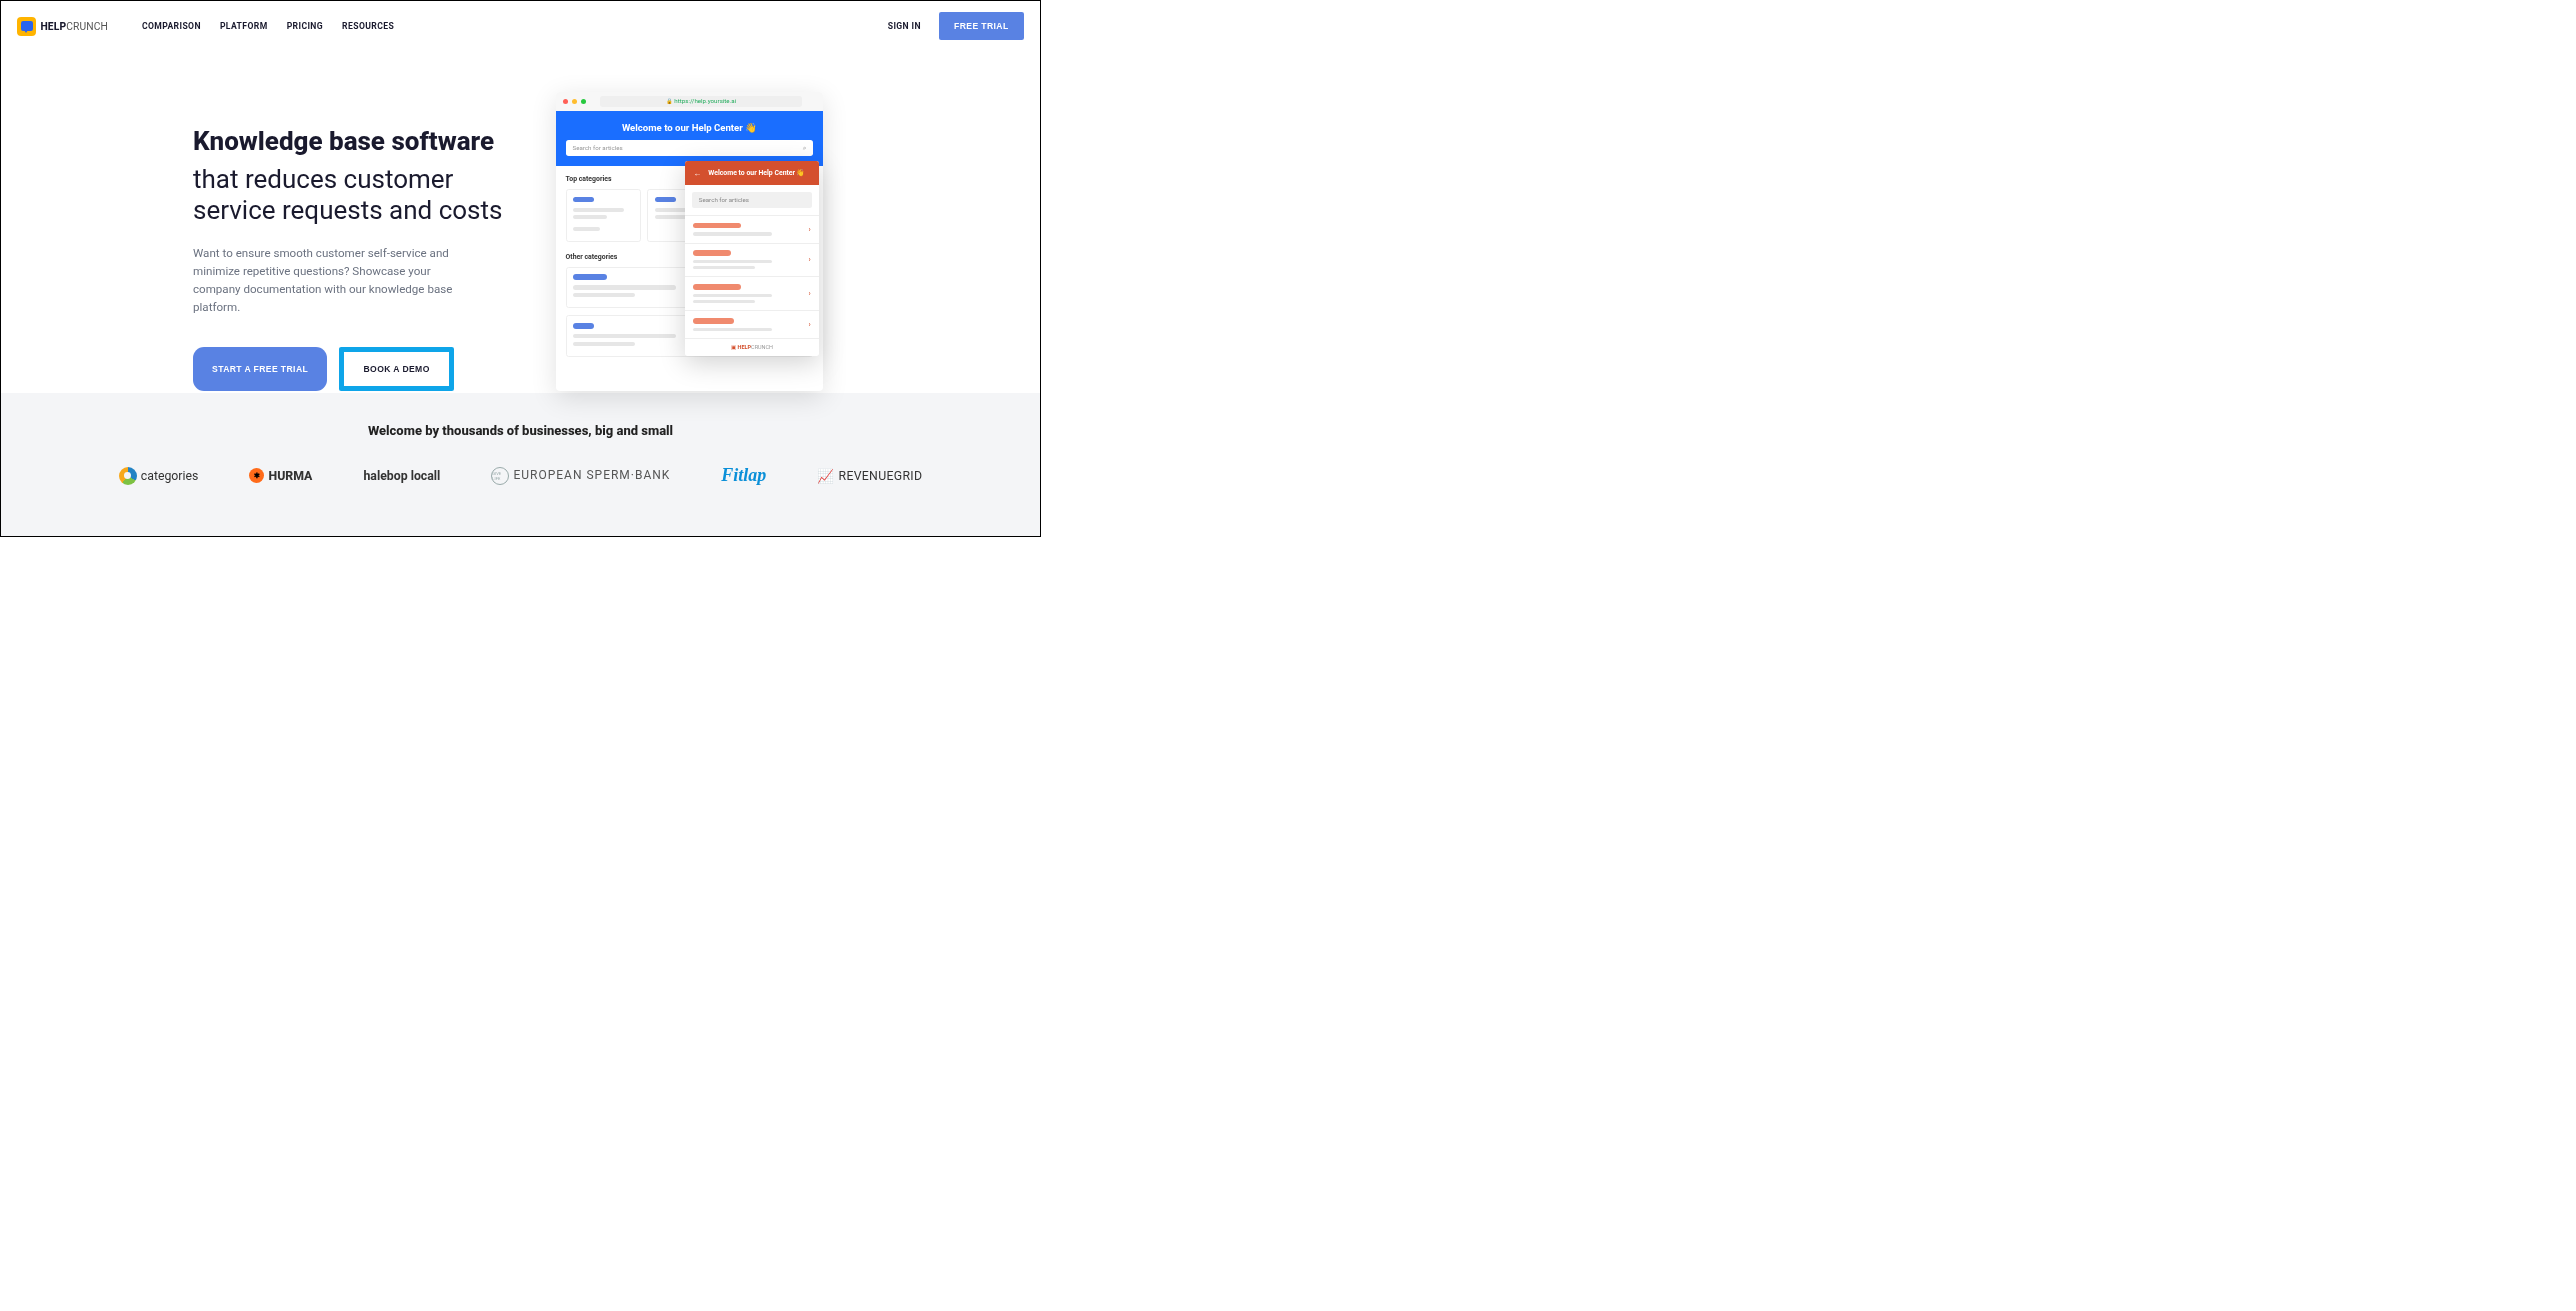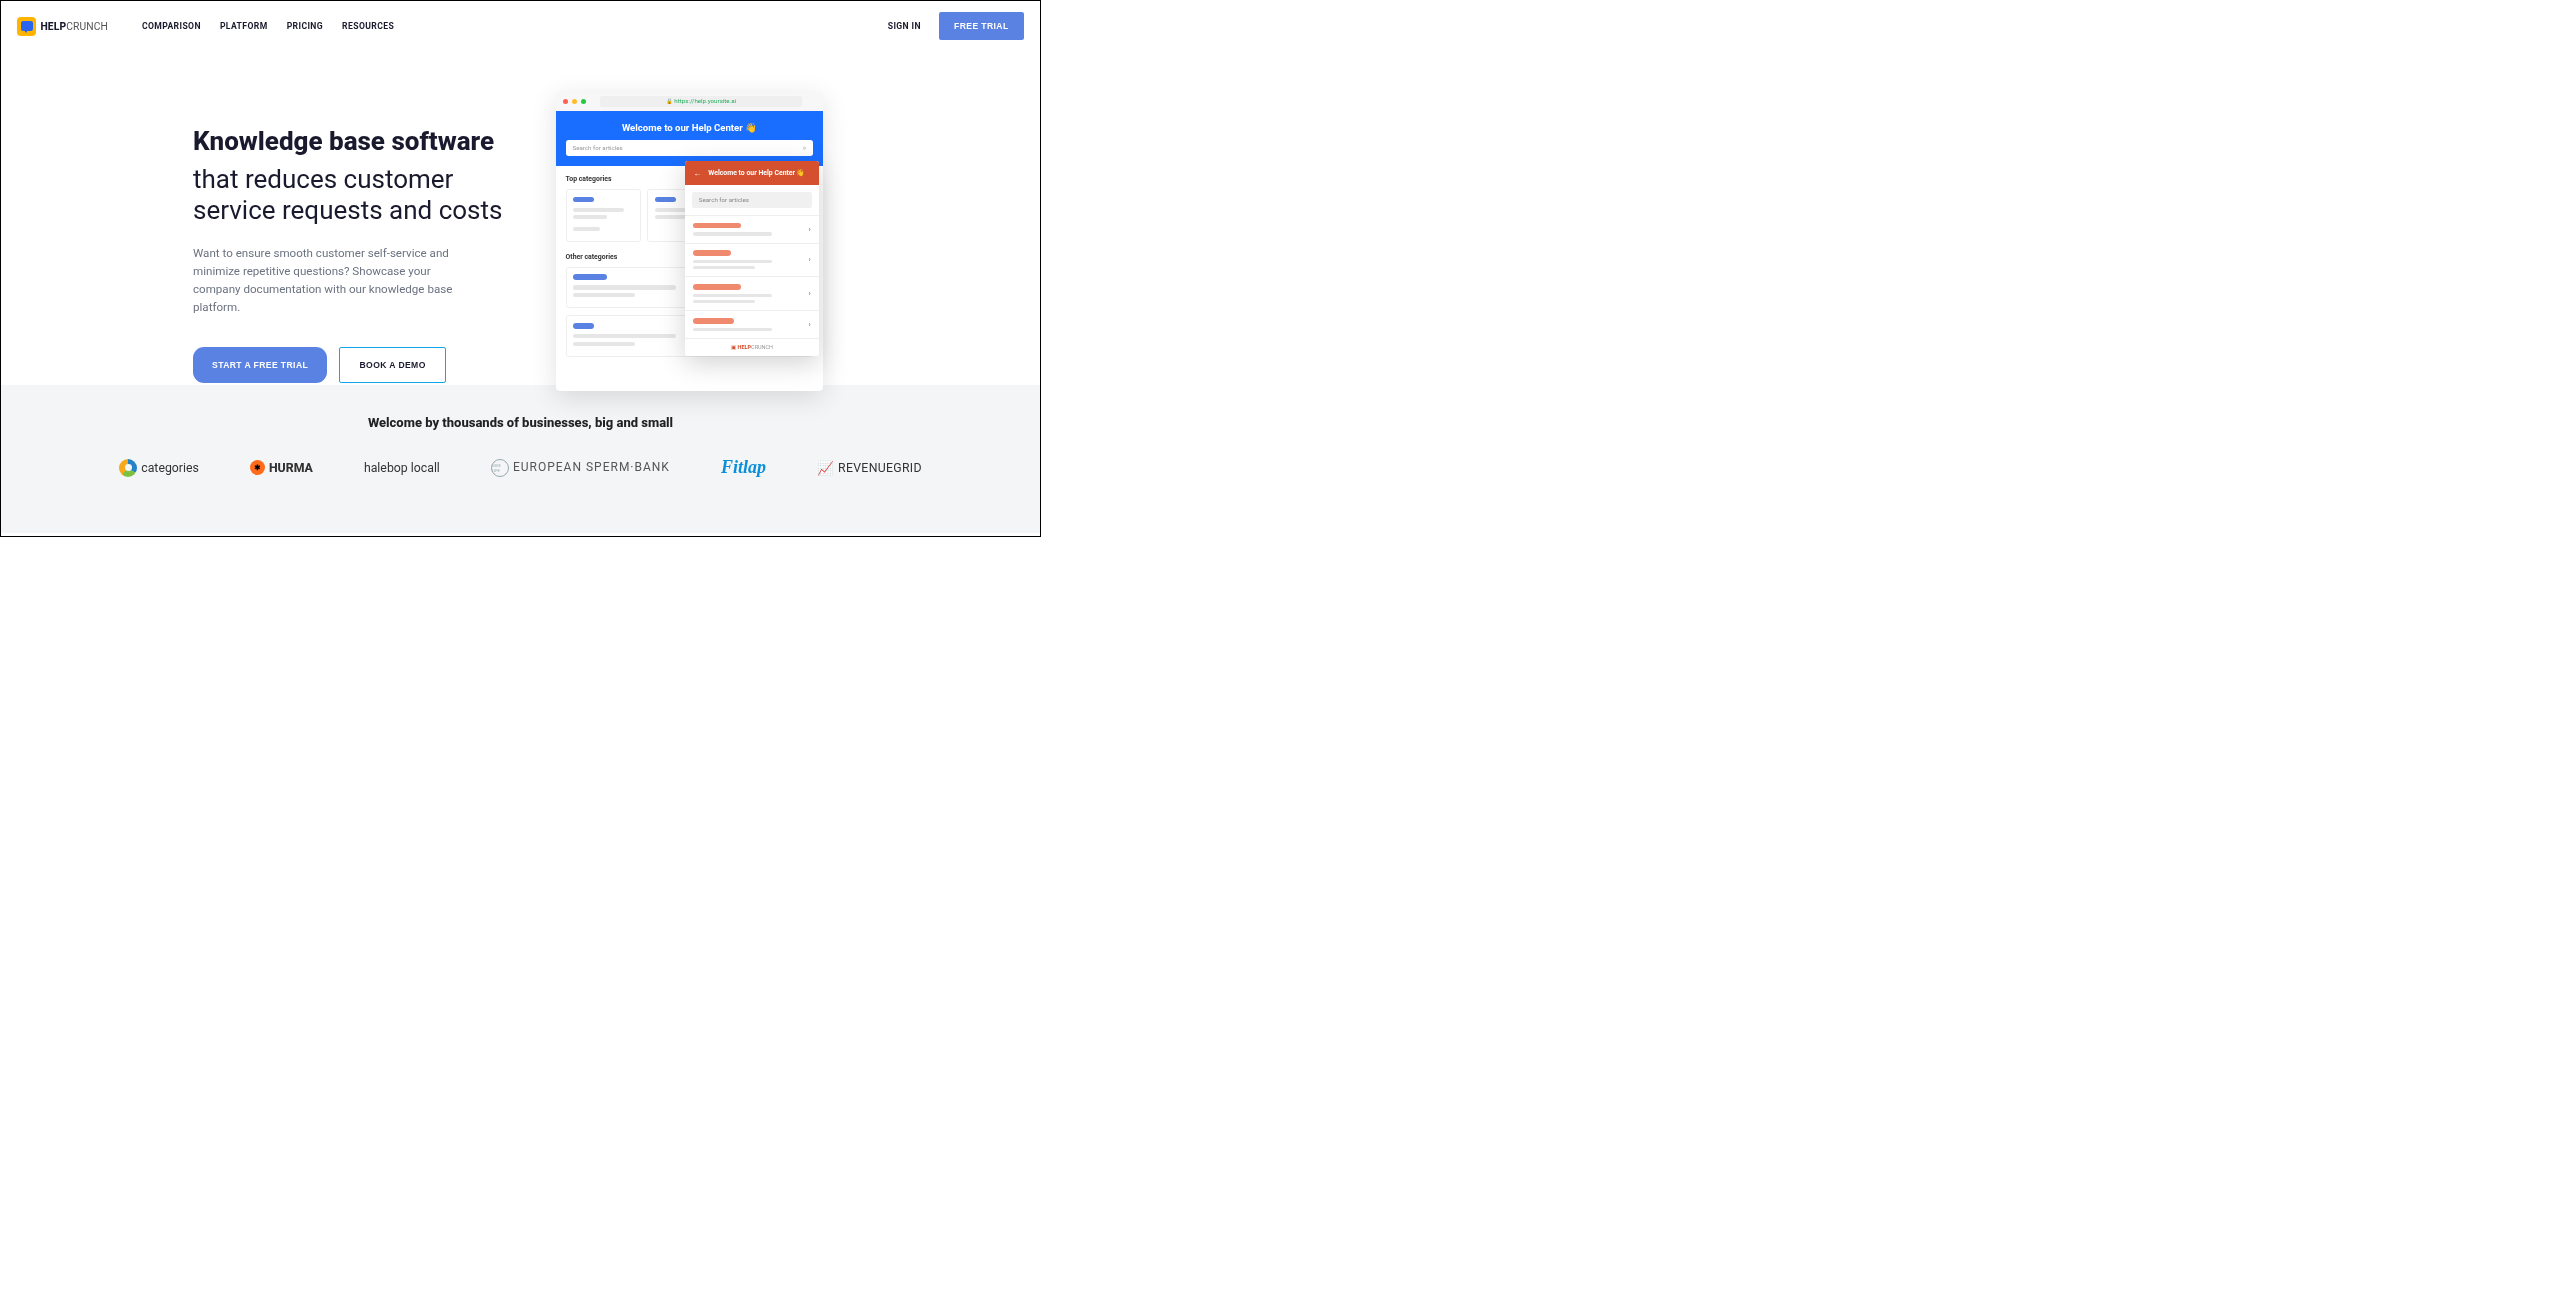--- a/index.html
+++ b/index.html
@@ -22,21 +22,21 @@
 .btn-primary { background: #5982e3; color: #fff; border: none; padding: 9px 15px; font-size: 8.6px; font-weight: 700; letter-spacing: 0.4px; border-radius: 2.1px; cursor: pointer; }
 
 
 .hero { display: flex; padding: 41px 0 0 192px; gap: 41px; }
 .hero-left { flex: 0 0 322px; padding-top: 34px; }
 .hero-title { font-size: 26px; line-height: 1.2; font-weight: 800; color: #1a1a2e; margin-bottom: 6.9px; }
 .hero-sub { font-size: 26px; line-height: 1.2; font-weight: 400; color: #1a1a2e; margin-bottom: 19px; }
 .hero-body { font-size: 11.6px; line-height: 1.55; color: #6b7280; max-width: 288px; margin-bottom: 30px; font-weight: 400; }
 .hero-ctas { display: flex; gap: 12.3px; }
 .btn-cta { background: #5982e3; color: #fff; border: none; padding: 12.3px 19px; font-size: 8.6px; font-weight: 700; letter-spacing: 0.4px; border-radius: 11px; cursor: pointer; }
-.btn-outline { background: #fff; color: #1a1a2e; border: 1px solid #0ea5e9; padding: 11.6px 19px; font-size: 8.6px; font-weight: 700; letter-spacing: 0.4px; border-radius: 2.1px; cursor: pointer; }
+.btn-outline { background: #fff; color: #1a1a2e; border: 5px solid #0ea5e9; padding: 11.6px 19px; font-size: 8.6px; font-weight: 700; letter-spacing: 0.4px; border-radius: 2.1px; cursor: pointer; }
 
 
 .illus { position: relative; width: 274px; height: 288px; }
 .browser { width: 267px; background: #fff; border-radius: 4.1px; box-shadow: 0 6.9px 27px rgba(0,0,0,.12); overflow: hidden; position: absolute; top: 0; left: 0; }
 .browser-bar { display: flex; align-items: center; padding: 4.1px 6.9px; background: #f7f7f7; }
 .dots { display: flex; gap: 3.4px; }
 .dot { width: 5.5px; height: 5.5px; border-radius: 50%; }
 .dot-r { background: #ff5f56; }
 .dot-y { background: #ffbd2e; }
 .dot-g { background: #27c93f; }
@@ -224,21 +224,21 @@
   <div class="logos">
     <div class="logo-item">
       <span class="statcounter-icon"></span>
       <span style="font-weight:400;">categories</span>
     </div>
     <div class="logo-item">
       <span class="hurma-icon">✱</span>
       <span style="font-weight:800;">HURMA</span>
     </div>
     <div class="logo-item">
-      <span style="font-weight:400;">halebop locall</span>
+      <span style="font-weight:700;">halebop locall</span>
     </div>
     <div class="logo-item">
       <span class="spermbank-icon">GIVE LIFE</span>
       <span style="font-size:12px; letter-spacing:1px; font-weight:400; color:#555; line-height:1.3;">EUROPEAN SPERM·BANK</span>
     </div>
     <div class="logo-item">
       <span class="fitlap">Fitlap</span>
     </div>
     <div class="logo-item">
       <span class="revenuegrid-icon">📈</span>

